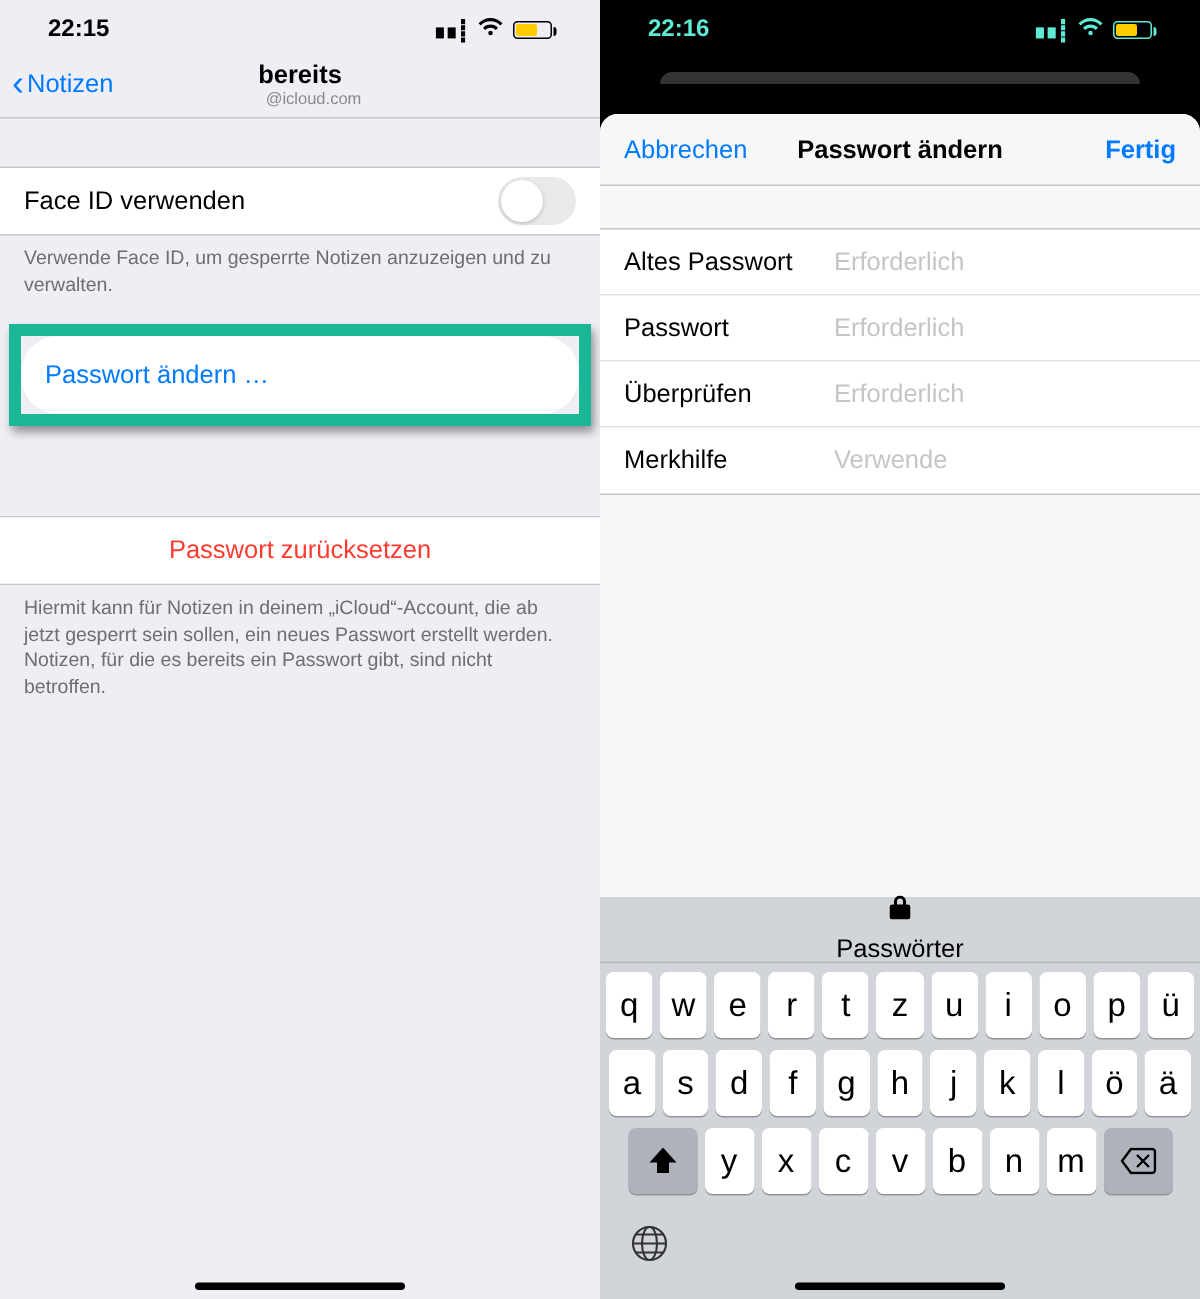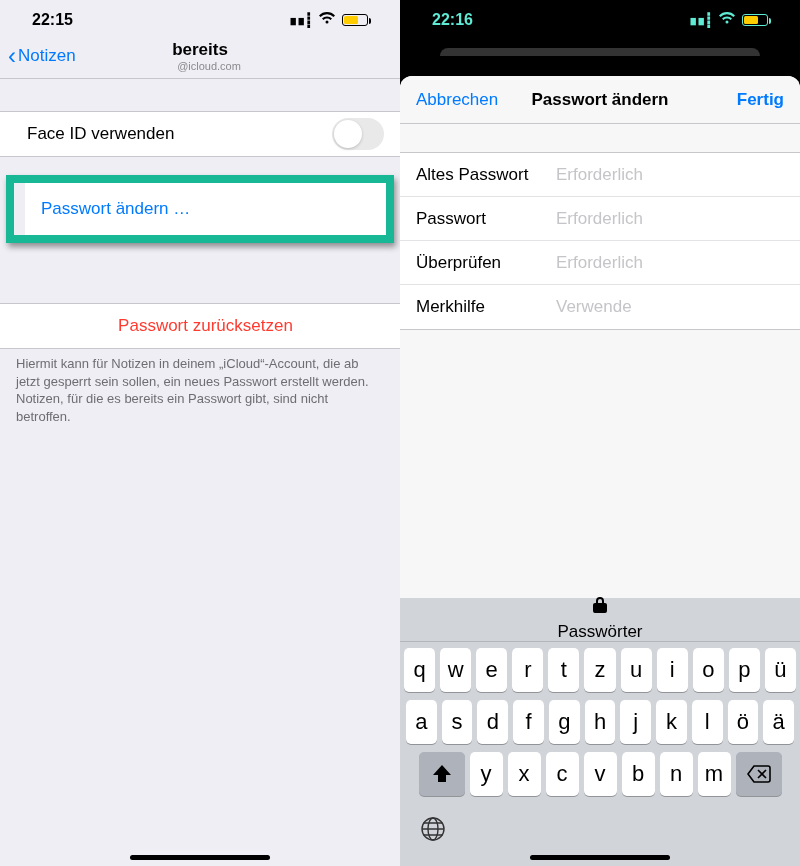--- a/index.html
+++ b/index.html
@@ -61,41 +61,40 @@
 
   
   .spacer { height:32px; }
   .group { background:#fff; border-top:1px solid #c7c6cb; border-bottom:1px solid #c7c6cb; }
   .cell {
     min-height:44px;
     display:flex; align-items:center;
     padding: 0 16px;
     font-size:17px;
     background:#fff;
-    margin-left:11px;
   }
   .cell.link { color:#007aff; }
   .cell.destructive { color:#ff3b30; justify-content:center; }
   .switch {
     margin-left:auto;
     width:52px; height:32px; background:#e9e9ea; border-radius:16px; position:relative;
   }
   .switch::after {
     content:""; position:absolute; left:2px; top:2px; width:28px; height:28px; border-radius:14px;
     background:#fff; box-shadow:0 1px 3px rgba(0,0,0,.2);
   }
   .footer {
     font-size:13px; color:#6d6d72; padding: 6px 16px 0; line-height:1.35;
   }
   .highlight {
     border: 8px solid #18b897;
     box-shadow: 2px 4px 6px rgba(0,0,0,.4);
     margin: 18px 6px 0;
   }
-  .highlight .cell { height:52px;}
+  .highlight .cell { height:52px;border-radius:25px;}
   .sheet {
     background:#f7f7f8;
     border-radius:12px 12px 0 0;
     margin-top:16px;
     flex:1;
     display:flex; flex-direction:column;
     overflow:hidden;
   }
   .grab {
     background:#000;
@@ -200,20 +199,21 @@
   </div>
 
   <div class="spacer"></div>
 
   <div class="group">
     <div class="cell">
       <span>Face ID verwenden</span>
       <span class="switch"></span>
     </div>
   </div>
+  <div class="footer">Verwende Face ID, um gesperrte Notizen anzuzeigen und zu verwalten.</div>
 
   <div class="highlight">
     <div class="cell link">
       <span>Passwort ändern …</span>
     </div>
   </div>
 
   <div style="height:60px"></div>
 
   <div class="group">

